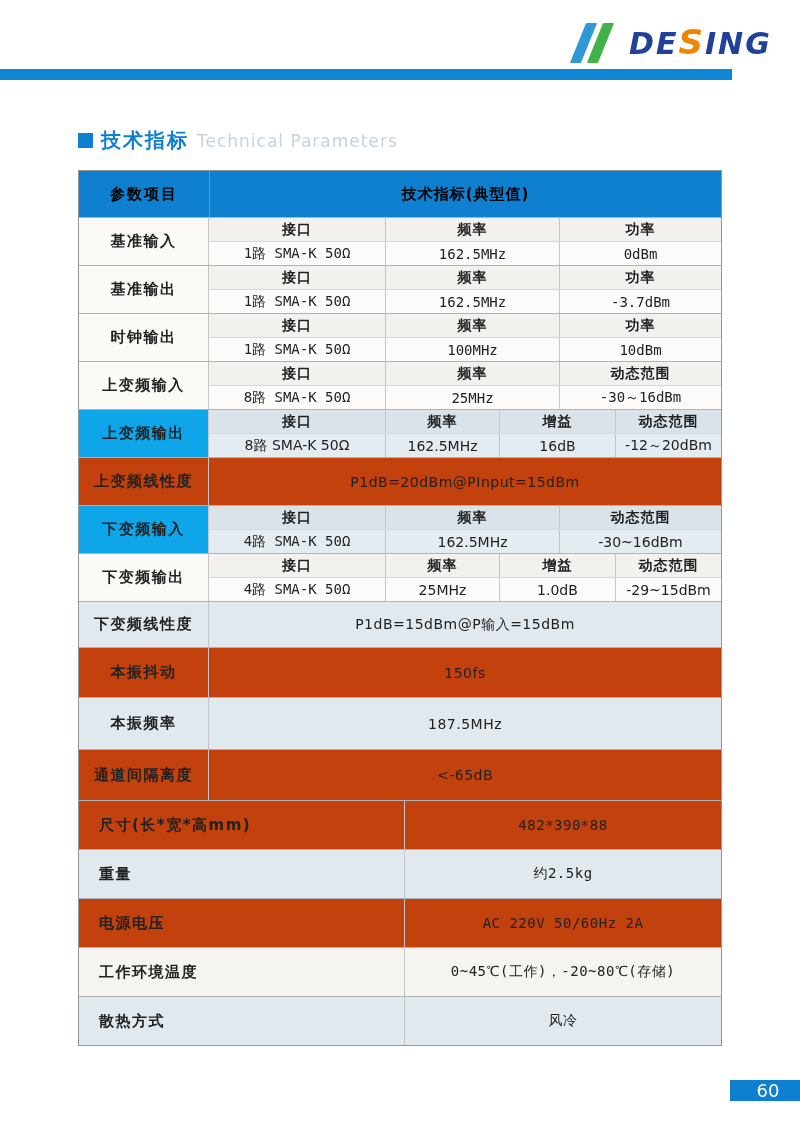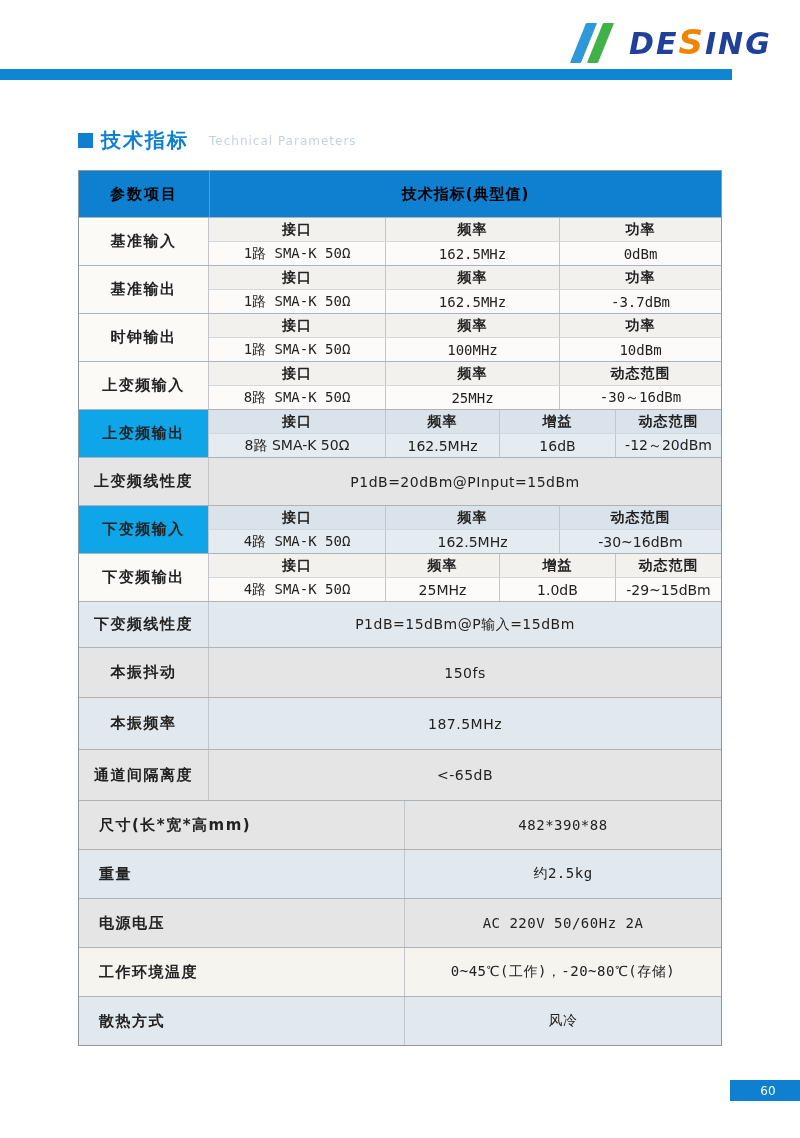--- a/index.html
+++ b/index.html
@@ -13,21 +13,21 @@
   .slash.green{background:#41b14a;}
   .brand{margin-left:23px;font-size:30px;font-weight:bold;font-style:italic;
          letter-spacing:2px;color:#20409a;line-height:40px;}
   .brand .s{color:#f08300;font-size:34px;}
   .top-bar{position:absolute;top:69px;left:0;width:732px;height:11px;background:#0e86d4;}
 
   
   .section-title{position:absolute;top:127px;left:78px;display:flex;align-items:center;text-align:center;}
   .sq{width:15px;height:15px;background:#0f80cf;margin-right:8px;}
   .t-zh{color:#0f80cf;font-size:20px;font-weight:bold;letter-spacing:2px;}
-  .t-en{color:#c7d2db;font-size:12px;margin-left:20px;letter-spacing:1px;}
+  .t-en{color:#c7d2db;font-size:17px;margin-left:8px;letter-spacing:1px;}
 
   
   .tbl{position:absolute;top:170px;left:78px;width:644px;border:1px solid #8f969c;box-sizing:border-box;}
   .thead{display:flex;height:46px;background:#0f80cf;color:#000000;}
   .thead .p{width:130px;display:flex;align-items:center;justify-content:center;
             font-weight:bold;font-size:15px;letter-spacing:2px;border-right:1px solid #4e9fd9;}
   .thead .v{flex:1;display:flex;align-items:center;justify-content:center;
             font-weight:bold;font-size:15px;letter-spacing:1px;}
 
   .trow{display:flex;border-top:1px solid #aeb3b8;box-sizing:border-box;}
@@ -50,29 +50,29 @@
 
   .mono{font-family:"DejaVu Sans Mono","Liberation Mono",monospace;}
 
   
   .sh-w .param{background:#fbfaf7}
   .sh-w .subrow.head{background:#f2f1ee}
   .sh-w .subrow.data{background:#fcfbf9}
   .sh-b .param{background:#0ea5e9}
   .sh-b .subrow.head{background:#dbe3ea}
   .sh-b .subrow.data{background:#e4ebf1}
-  .sh-w2{background:#e5e5e5}
+  .sh-w2{background:#c2410c}
   .sh-b2{background:#e2e9ee}
   .sh-warm{background:#f6f4ef}
 
   .h46{height:46px}.h48{height:48px}.h49{height:49px}.h50{height:50px}.h51{height:51px}.h52{height:52px}
 
   
   .page-badge{position:absolute;top:1080px;left:730px;width:70px;height:21px;background:#0f80cf;
-              color:#ffffff;font-size:12px;display:flex;align-items:center;justify-content:center;
+              color:#ffffff;font-size:18px;display:flex;align-items:center;justify-content:center;
               padding-left:6px;box-sizing:border-box;}
 </style>
 </head>
 <body>
 
 <div class="page">
 
   <div class="logo">
     <div class="slash blue"></div>
     <div class="slash green"></div>

